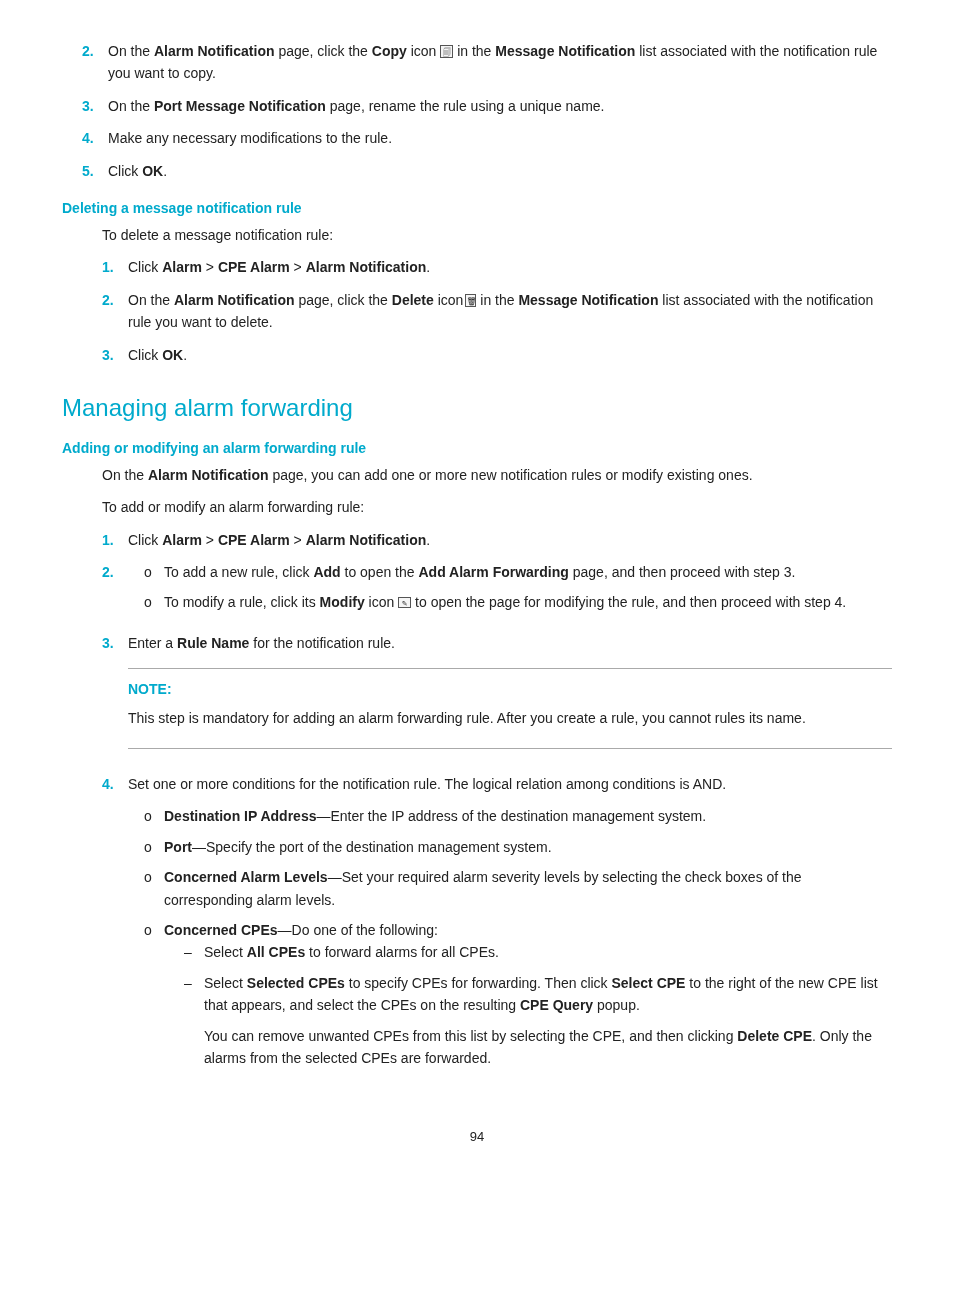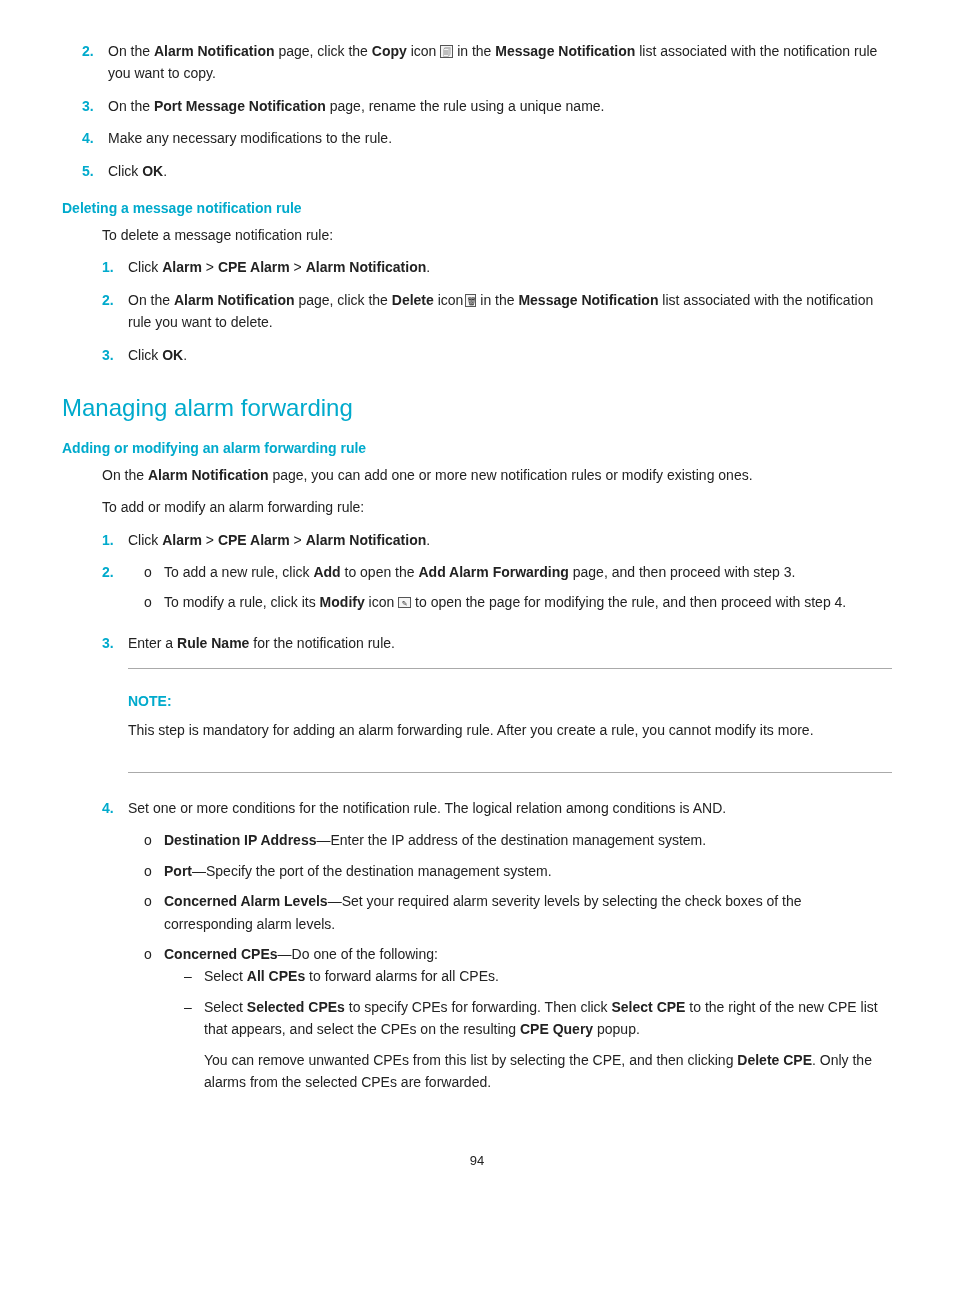--- a/index.html
+++ b/index.html
@@ -76,21 +76,21 @@
       margin-bottom: 8px;
       line-height: 1.6;
     }
     .dash {
       min-width: 12px;
       color: #222;
     }
     .note-box {
       border-top: 1px solid #aaa;
       border-bottom: 1px solid #aaa;
-      padding: 21px 0;
+      padding: 9px 0;
       margin: 14px 0;
     }
     .note-label {
       color: #00aacc;
       font-weight: bold;
       margin-bottom: 6px;
     }
     .page-number {
       text-align: center;
       margin-top: 44px;
@@ -208,21 +208,21 @@
 
     <div class="step-block">
       <span class="num">3.</span>
       <div class="step-content">
         <div class="body-text">
           Enter a <strong>Rule Name</strong> for the notification rule.
         </div>
         <div class="note-box">
           <div class="note-label">NOTE:</div>
           <div class="body-text">
-            This step is mandatory for adding an alarm forwarding rule. After you create a rule, you cannot modify its more.
+            This step is mandatory for adding an alarm forwarding rule. After you create a rule, you cannot rules its name.
           </div>
         </div>
       </div>
     </div>
 
     <div class="step-block">
       <span class="num">4.</span>
       <div class="step-content">
         <div class="body-text">
           Set one or more conditions for the notification rule. The logical relation among conditions is AND.

